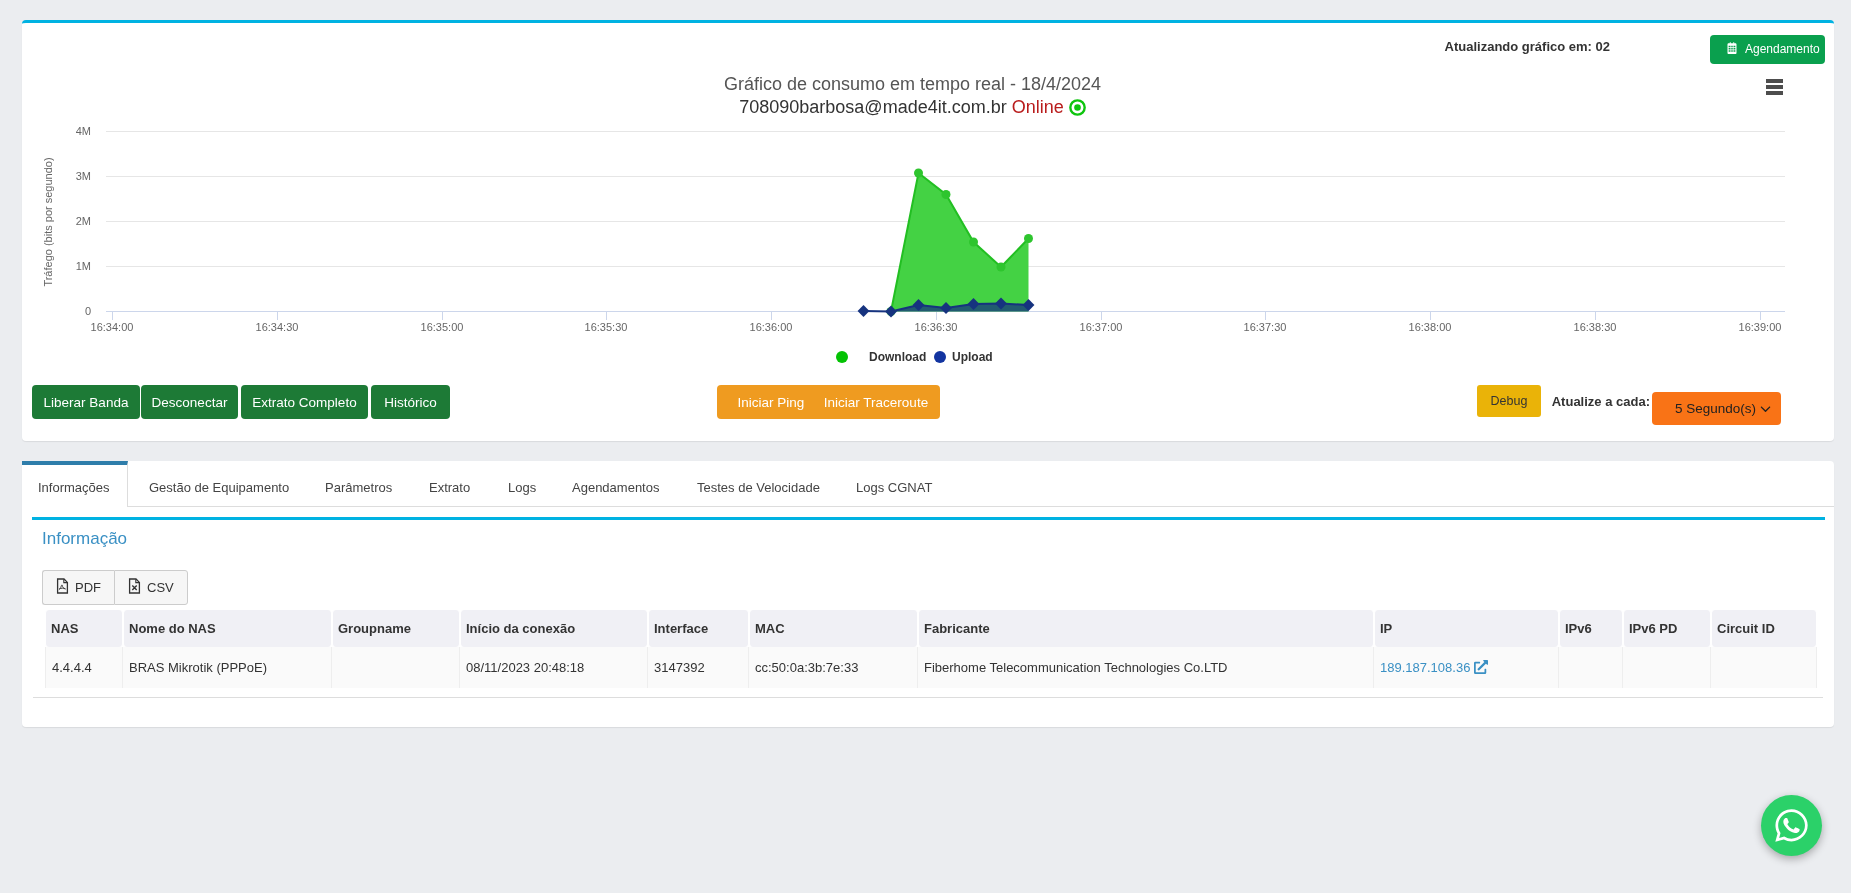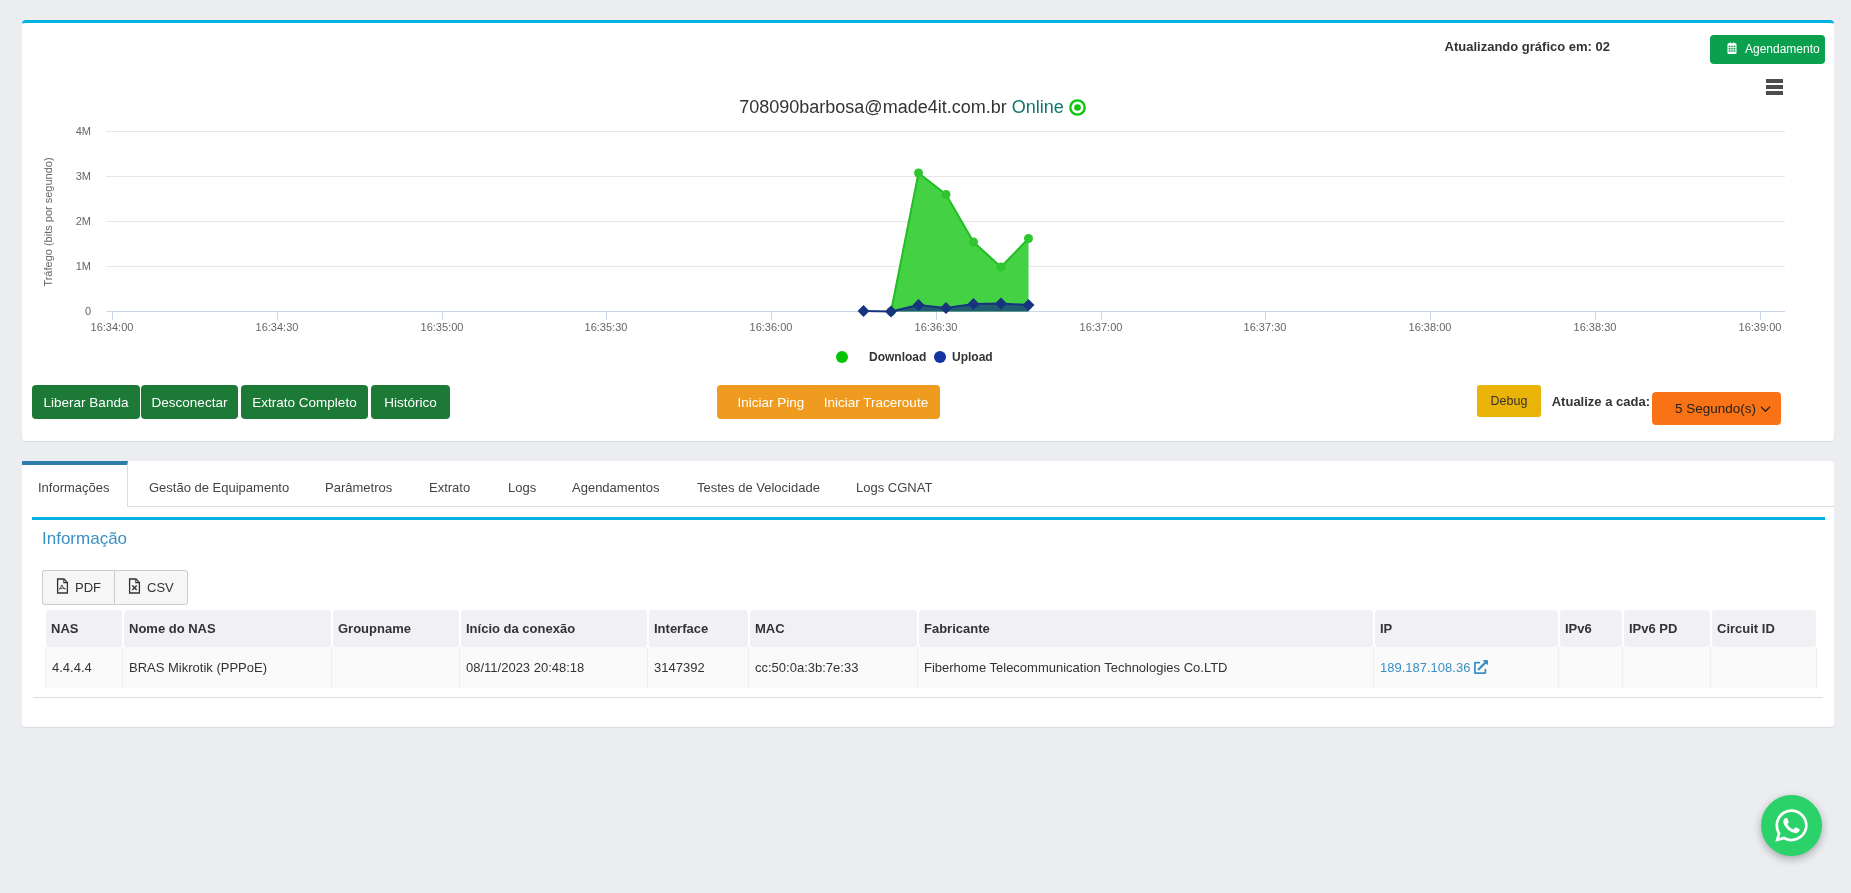--- a/index.html
+++ b/index.html
@@ -6,21 +6,21 @@
 html,body { width:1851px; height:893px; background:#ebedf0; font-family:"Liberation Sans", sans-serif; overflow:hidden; }
 .card { position:absolute; background:#fff; box-shadow:0 1px 1px rgba(0,0,0,0.08); border-radius:4px; }
 #card1 { left:22px; top:20px; width:1812px; height:421px; border-top:3px solid #00b2e2; }
 #card1 > * { position:absolute; }
 #atualizando { left:1286px; top:16px; width:302px; text-align:right; font-size:13px; font-weight:bold; color:#333; }
 #btn-agend { left:1688px; top:12px; width:115px; height:29px; background:#0aa04e; border-radius:4px; color:#fff; font-size:12px; line-height:29px; text-align:left; padding-left:16px; }
 #burger span { display:block; width:17px; height:4px; background:#4d4d4d; margin-bottom:1.8px; }
 #burger { left:1744px; top:56px; }
 #chart-title { left:0; top:51px; width:1781px; text-align:center; font-size:18px; color:#555; }
 #chart-sub { left:0; top:74px; width:1781px; text-align:center; font-size:18px; color:#333; }
-#chart-sub .online { color:#0f766e; }
+#chart-sub .online { color:#b91c1c; }
 #legend { left:0; top:0; }
 #legend span { position:absolute; }
 #legend .sym { width:12px; height:12px; border-radius:50%; }
 #legend .g { background:#04c204; left:814px; top:328px; }
 #legend .b { background:#1234a0; left:912px; top:328px; }
 #legend .lab { font-size:12px; font-weight:bold; color:#333; top:327px; }
 #legend .l1 { left:832px;padding-left:15px; }
 #legend .l2 { left:930px; }
 .btnrow { position:absolute; height:34px; border:none; border-radius:4px; color:#fff; font-family:"Liberation Sans", sans-serif; font-size:13.5px; text-align:center; }
 .bgreen { background:#1d7a36; top:362px; }
@@ -64,20 +64,21 @@
 <div id="card1" class="card">
   <div id="atualizando">Atualizando gráfico em: 02</div>
   <div id="btn-agend"><svg width="12" height="12" viewBox="0 0 448 512" style="vertical-align:-1px;margin-right:7px" fill="#fff">
         <path d="M148 0c11 0 20 9 20 20v28h112V20c0-11 9-20 20-20s20 9 20 20v28h48c26.5 0 48 21.5 48 48v368c0 26.5-21.5 48-48 48H80c-26.5 0-48-21.5-48-48V96c0-26.5 21.5-48 48-48h48V20c0-11 9-20 20-20zM80 160v64h80v-64H80zm112 0v64h64v-64h-64zm96 0v64h80v-64h-80zM80 256v64h80v-64H80zm112 0v64h64v-64h-64zm96 0v64h80v-64h-80zM80 352v64h80v-64H80zm112 0v64h64v-64h-64zm96 0v64h80v-64h-80z"></path>
       </svg>Agendamento</div>
   <div id="burger">
       <span></span>
       <span></span>
       <span></span>
     </div>
+  <div id="chart-title">Gráfico de consumo em tempo real - 18/4/2024</div>
   <div id="chart-sub">708090barbosa@made4it.com.br <span class="online">Online </span><svg width="17" height="17" viewBox="0 0 512 512" style="vertical-align:-3px">
         <circle cx="256" cy="256" r="216" fill="none" stroke="#0ec50e" stroke-width="72"></circle>
         <circle cx="256" cy="256" r="100" fill="#0ec50e"></circle>
       </svg></div>
   <svg id="plot" style="position:absolute;left:0;top:0" width="1812" height="340">
     <g stroke="#e6e6e6" stroke-width="1">
       <path d="M84 108.5H1763M84 153.5H1763M84 198.5H1763M84 243.5H1763"></path>
     </g>
     <g font-size="11" fill="#666" text-anchor="end" font-family="Liberation Sans">
       <text x="69" y="112">4M</text>

